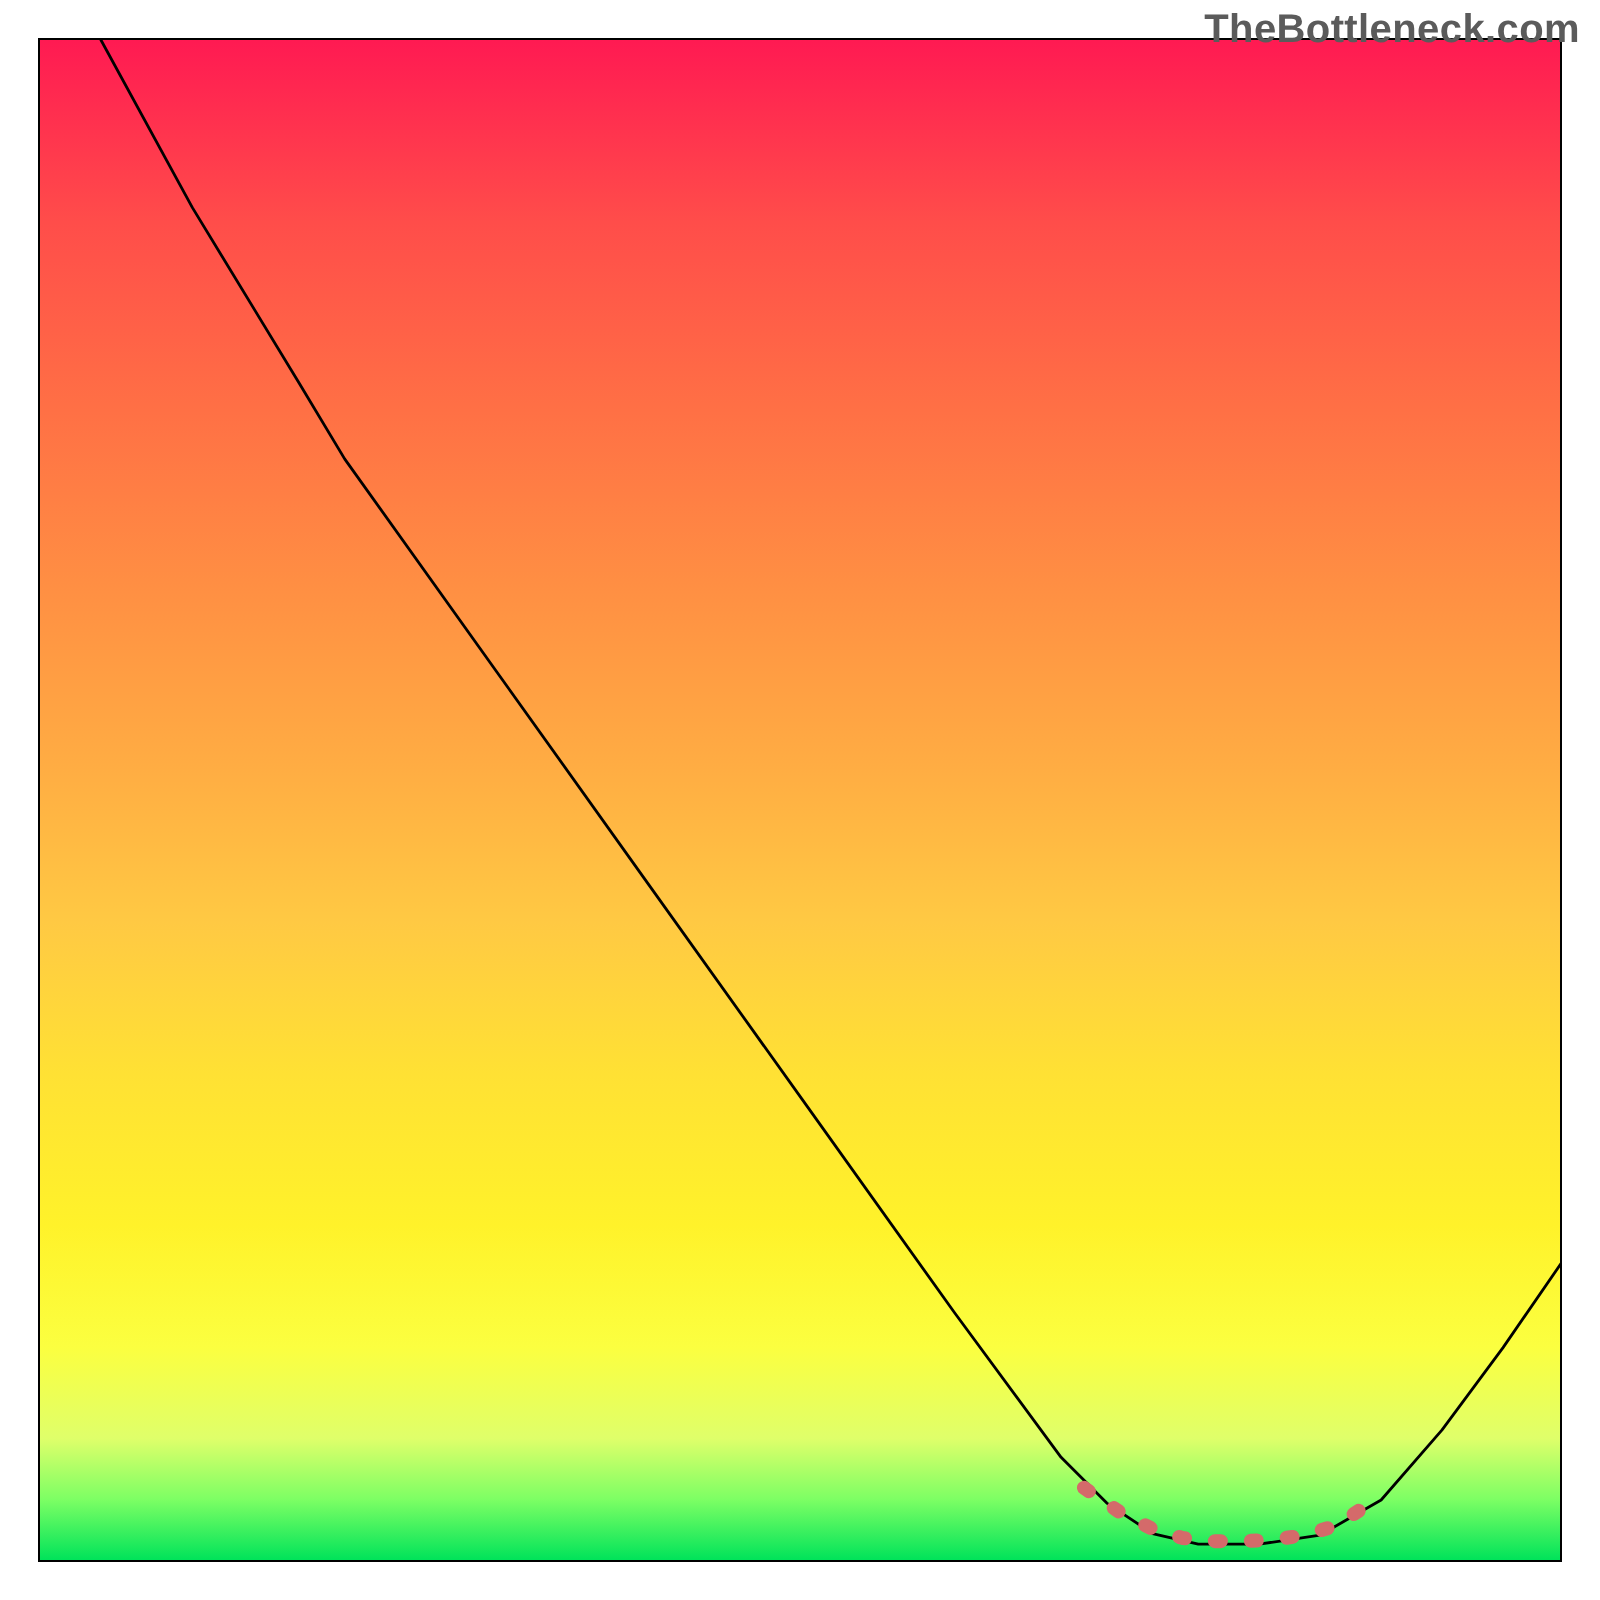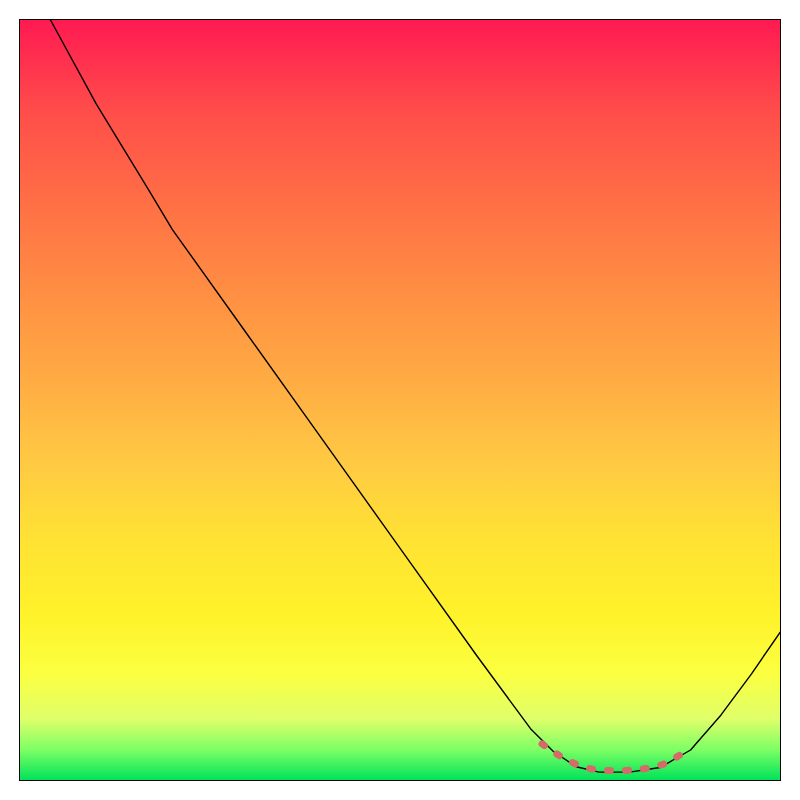--- a/index.html
+++ b/index.html
@@ -49,20 +49,21 @@
     left: 0; top: 0;
     width: 762px;
     height: 762px;
     overflow: visible;
   }
 </style>
 </head>
 <body>
 
 <div class="stage">
+  <div class="watermark">TheBottleneck.com</div>
 
   <div class="plot-area">
     <svg class="curve" viewBox="0 0 762 762" preserveAspectRatio="none">
       <path id="main-curve" fill="none" stroke="#000000" stroke-width="1.4" stroke-linecap="round" stroke-linejoin="round" d="M30.48 0.00 L76.20 83.82 L129.54 171.45 L152.40 209.55 L228.60 316.23 L304.80 422.91 L381.00 529.59 L457.20 636.27 L510.54 708.66 L533.40 731.52 L556.26 746.76 L579.12 752.09 L609.60 752.09 L640.08 747.52 L670.56 730.00 L701.04 694.94 L731.52 653.80 L762.00 609.60"></path>
       <path id="optimal-range" fill="none" stroke="#d46a6a" stroke-width="7" stroke-linecap="round" stroke-linejoin="round" stroke-dasharray="3 15" d="M521.97 723.90 L541.02 736.85 L556.26 744.47 L571.50 749.05 L586.74 750.57 L601.98 750.57 L617.22 749.81 L632.46 747.52 L647.70 742.95 L662.94 733.04"></path>
     </svg>
   </div>
 </div>
 
 </body></html>

